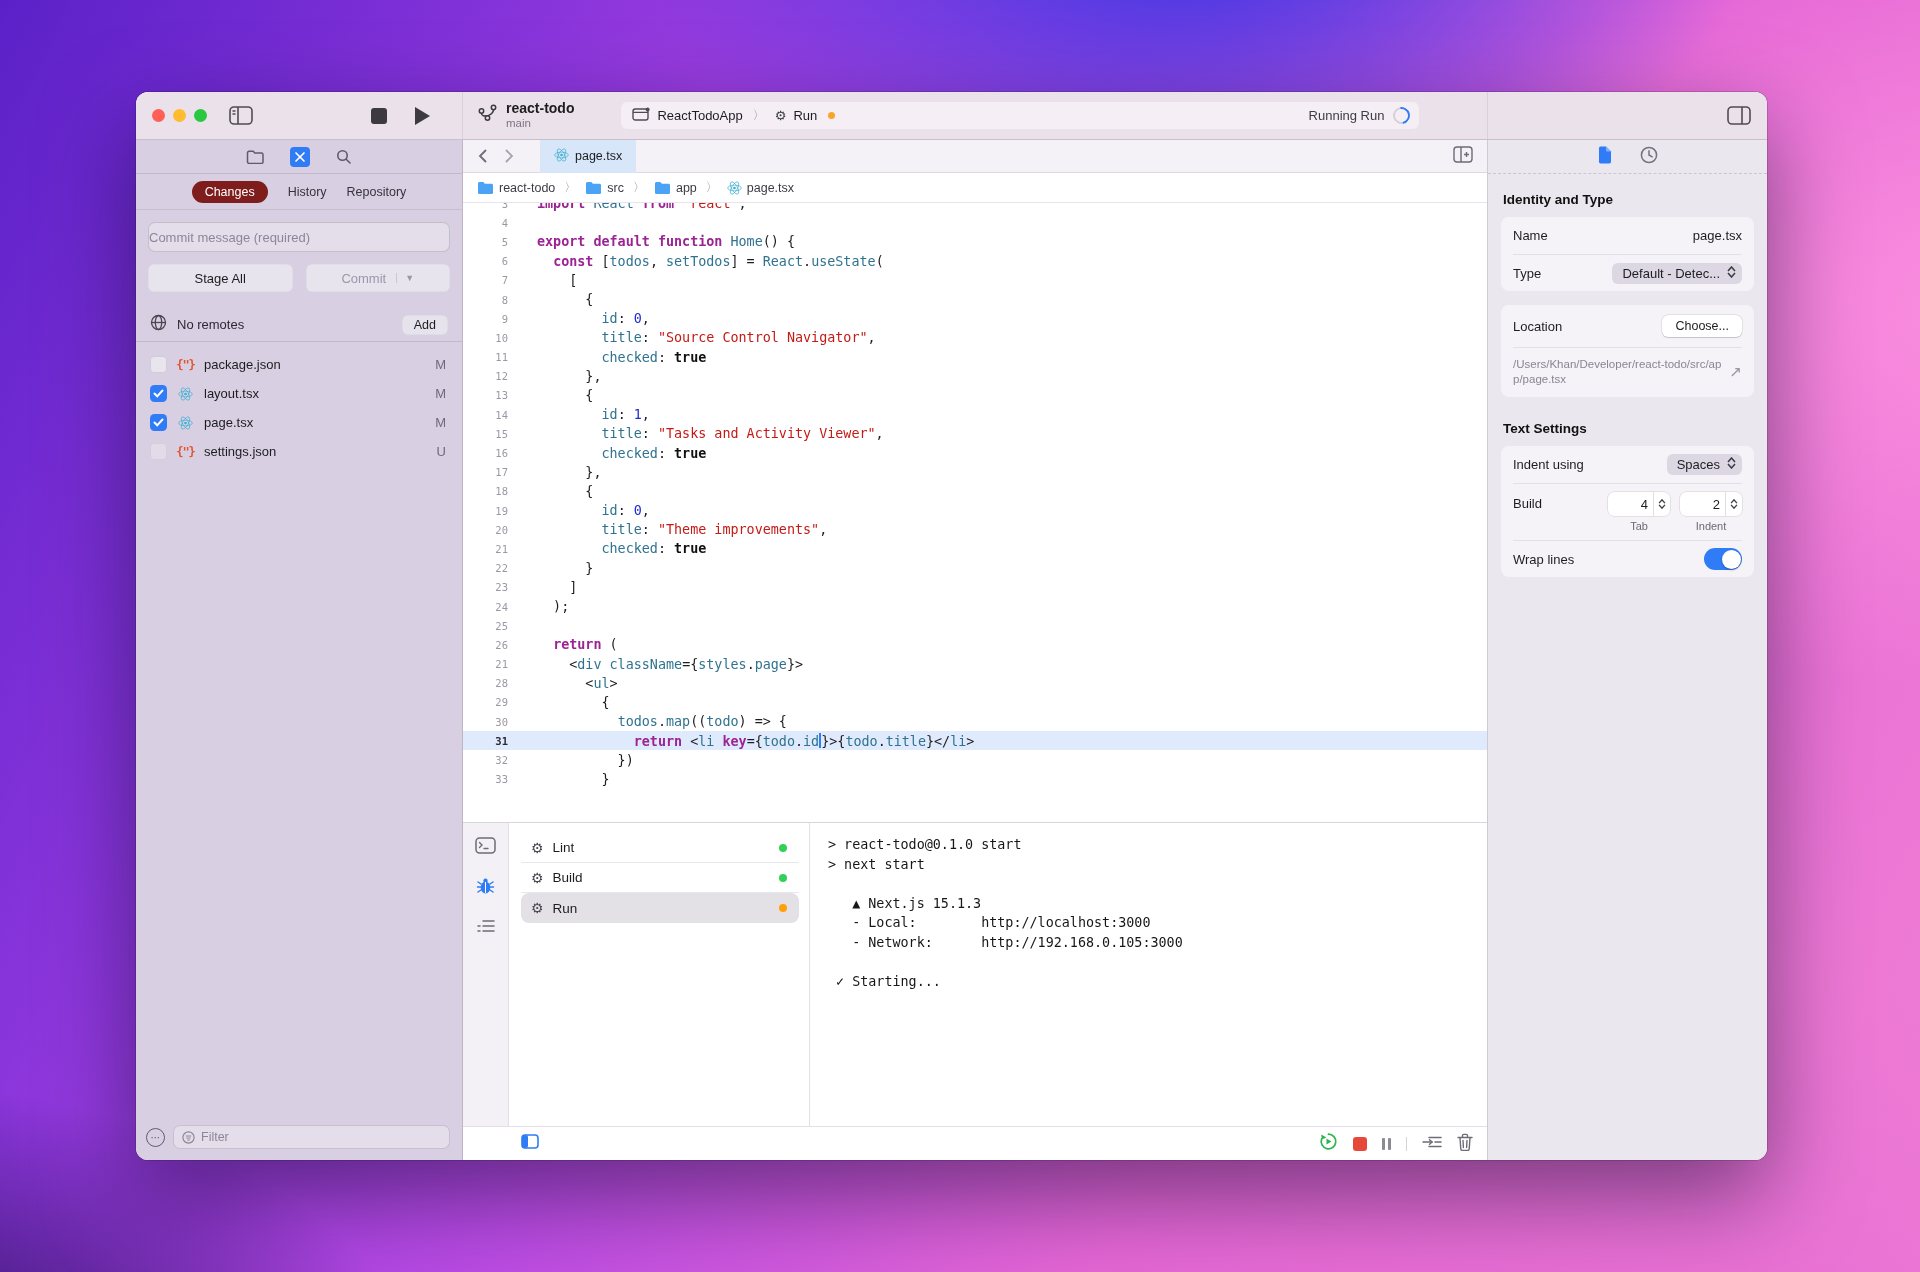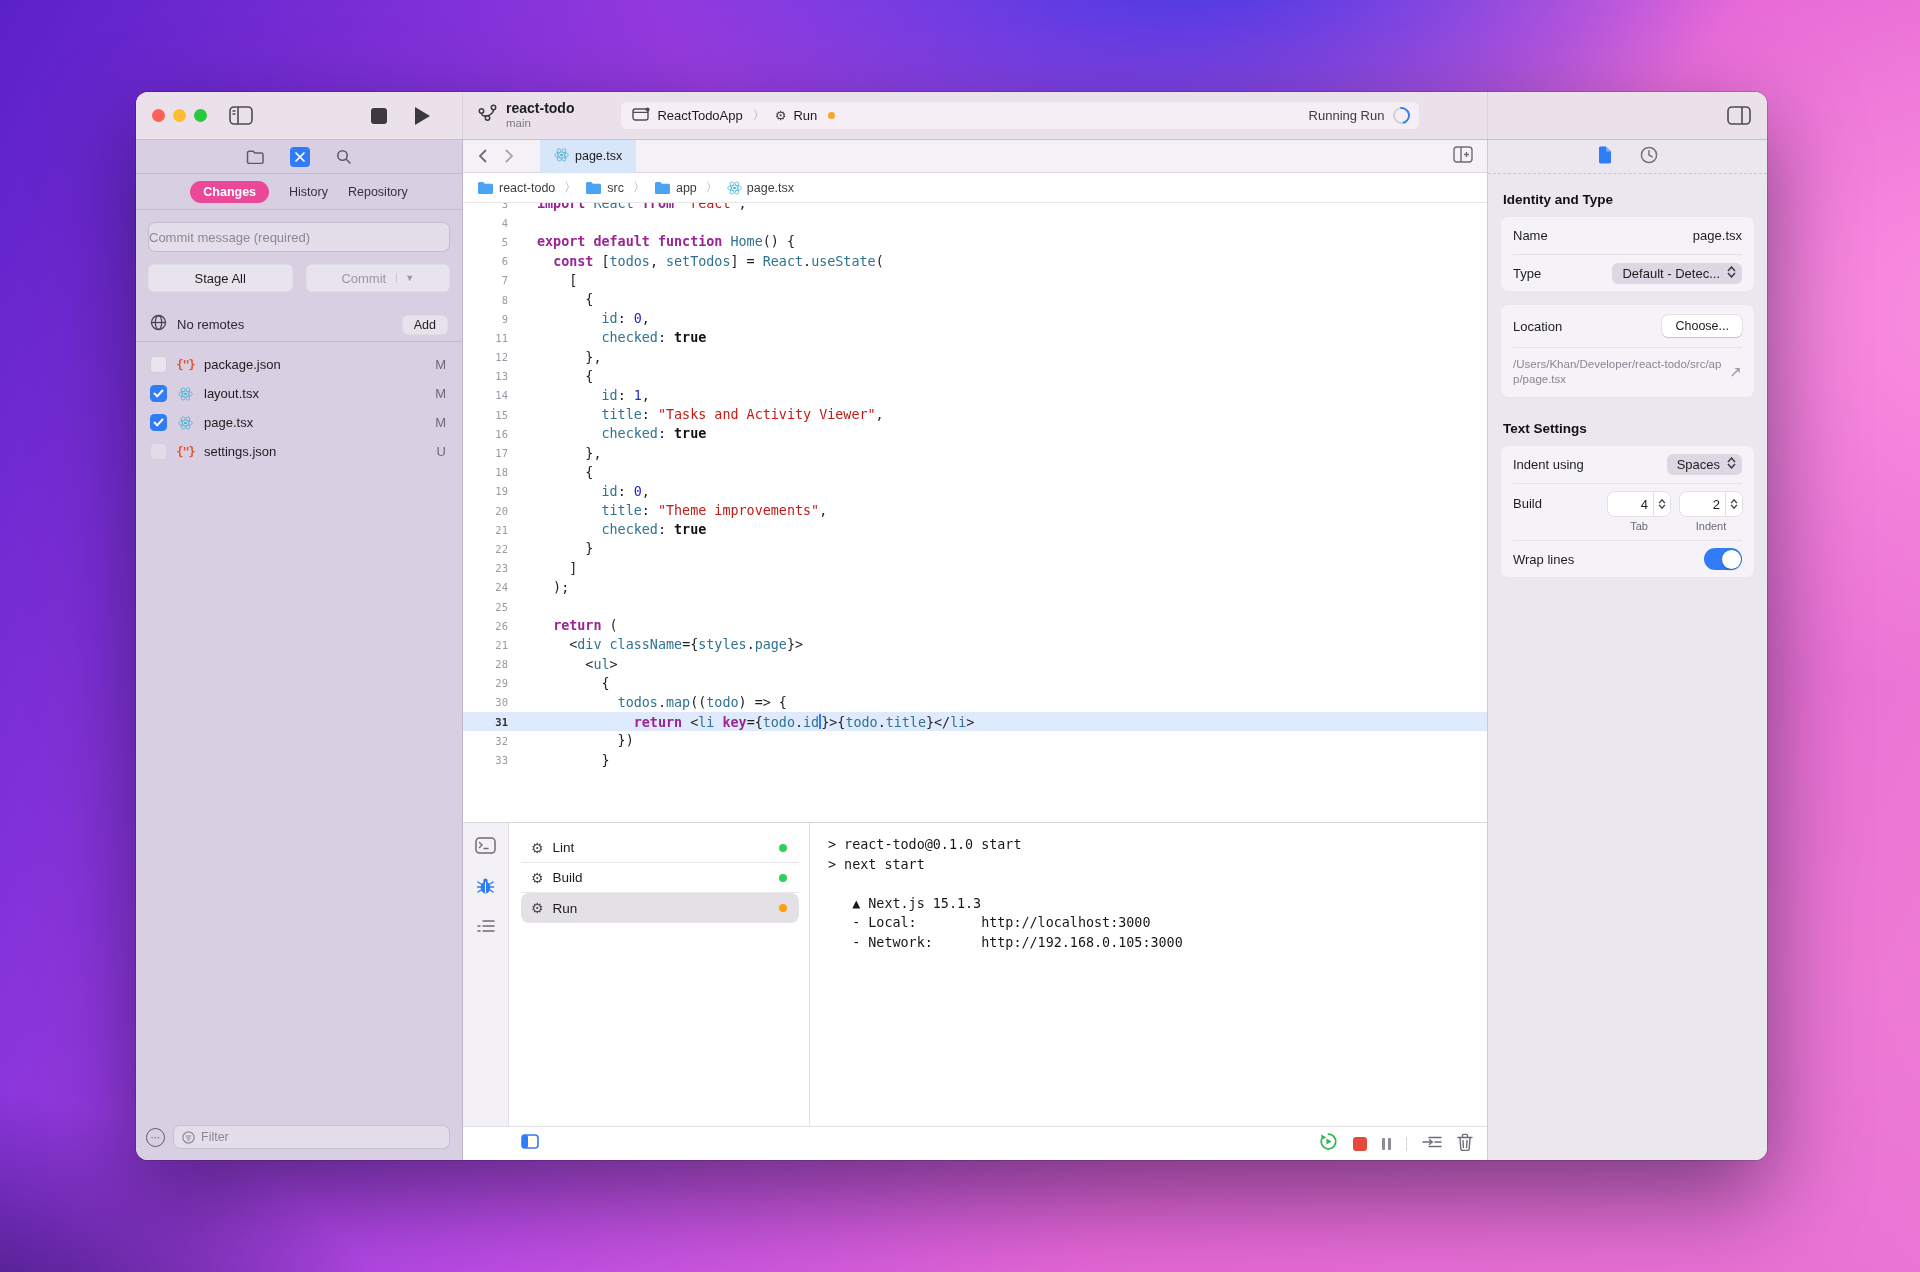--- a/index.html
+++ b/index.html
@@ -46,21 +46,21 @@
   .tb-right{ width:280px; flex:0 0 280px; display:flex; align-items:center; justify-content:flex-end; padding-right:16px; border-left:1px solid rgba(0,0,0,.07); }
   .gear-glyph{ font-size:13px; color:#3c3c43; }
   
   .main{ flex:1; display:flex; min-height:0; }
   
   .nav{ width:327px; flex:0 0 327px; background:#d8d0e2; border-right:1px solid rgba(0,0,0,.12); display:flex; flex-direction:column; }
   .nav-icons{ height:34px; flex:0 0 34px; display:flex; align-items:center; justify-content:center; gap:26px; border-bottom:1px solid rgba(0,0,0,.10); }
   .sc-tab{ width:20px; height:20px; border-radius:4px; background:#2f7cf6; display:flex; align-items:center; justify-content:center; }
   .nav-tabs{ height:36px; flex:0 0 36px; display:flex; align-items:center; justify-content:center; gap:20px; border-bottom:1px solid rgba(0,0,0,.08); }
   .nav-tab{ font-size:12.5px; color:#35323c; }
-  .nav-tab.active{ background:#ec4899; color:#fff; padding:4px 13px; border-radius:13px; font-weight:700; }
+  .nav-tab.active{ background:#7f1d1d; color:#fff; padding:4px 13px; border-radius:13px; font-weight:400; }
   .commit-box{ margin:12px 12px 0; }
   .commit-field{ height:30px; border-radius:7px; background:rgba(255,255,255,.30); border:1px solid rgba(0,0,0,.14);
     display:flex; align-items:center; padding:0 0; font-size:13px; color:#8d8698; }
   .btn-row{ display:flex; gap:13px; margin:12px 12px 0; }
   .sb-btn{ flex:1; height:28px; border-radius:6px; background:rgba(255,255,255,.42); display:flex; align-items:center; justify-content:center;
     font-size:13px; color:#1d1d1f; box-shadow:inset 0 0 0 .5px rgba(0,0,0,.06); }
   .sb-btn.disabled{ color:#9d96a9; }
   .sb-btn .dd{ margin-left:10px; border-left:1px solid rgba(0,0,0,.12); padding-left:8px; font-size:9px; color:#9d96a9; }
   .remotes{ margin-top:16px; height:34px; display:flex; align-items:center; padding:0 14px; gap:10px; border-bottom:1px solid rgba(0,0,0,.10); }
   .remotes-label{ font-size:13px; color:#2c2933; flex:1; }
@@ -435,20 +435,24 @@
           </div>
           <div class="code-line">
             <span class="gutter">8</span>
             <span class="code-text"><span class="tk-p">      {</span></span>
           </div>
           <div class="code-line">
             <span class="gutter">9</span>
             <span class="code-text"><span class="tk-p">        </span><span class="tk-m">id</span><span class="tk-p">: </span><span class="tk-n">0</span><span class="tk-p">,</span></span>
           </div>
           <div class="code-line">
+            <span class="gutter">10</span>
+            <span class="code-text"><span class="tk-p">        </span><span class="tk-m">title</span><span class="tk-p">: </span><span class="tk-s">"Source Control Navigator"</span><span class="tk-p">,</span></span>
+          </div>
+          <div class="code-line">
             <span class="gutter">11</span>
             <span class="code-text"><span class="tk-p">        </span><span class="tk-m">checked</span><span class="tk-p">: </span><span class="tk-b">true</span></span>
           </div>
           <div class="code-line">
             <span class="gutter">12</span>
             <span class="code-text"><span class="tk-p">      },</span></span>
           </div>
           <div class="code-line">
             <span class="gutter">13</span>
             <span class="code-text"><span class="tk-p">      {</span></span>
@@ -590,20 +594,21 @@
               </div>
             </div>
           <div class="console" id="console-out">
               <div class="cline">&gt; react-todo@0.1.0 start</div>
               <div class="cline">&gt; next start</div>
               <div class="cline"> </div>
               <div class="cline">   ▲ Next.js 15.1.3</div>
               <div class="cline">   - Local:        http://localhost:3000</div>
               <div class="cline">   - Network:      http://192.168.0.105:3000</div>
               <div class="cline"> </div>
+              <div class="cline"> ✓ Starting...</div>
             </div>
         </div>
         <div class="debug-toolbar">
           <span>
             <svg width="18" height="15" viewBox="0 0 18 15">
                 <rect x="1" y="1" width="16" height="13" rx="3" fill="none" stroke="#2f7cf6" stroke-width="1.6"></rect>
                 <rect x="1" y="1" width="6" height="13" rx="2" fill="#2f7cf6"></rect>
               </svg>
           </span>
           <span class="dbg-right">

